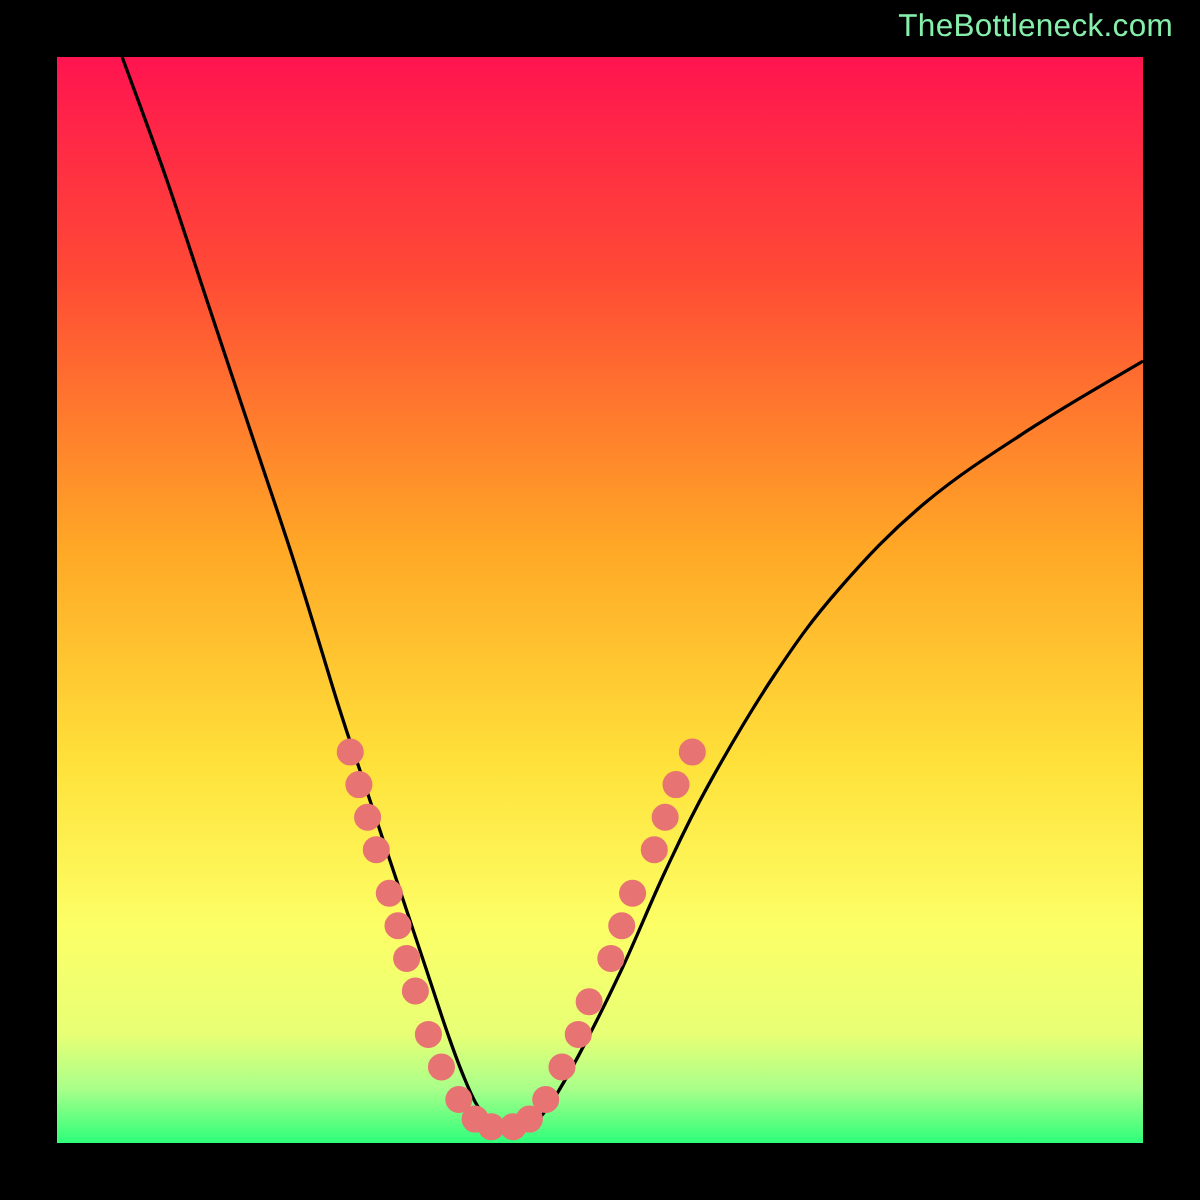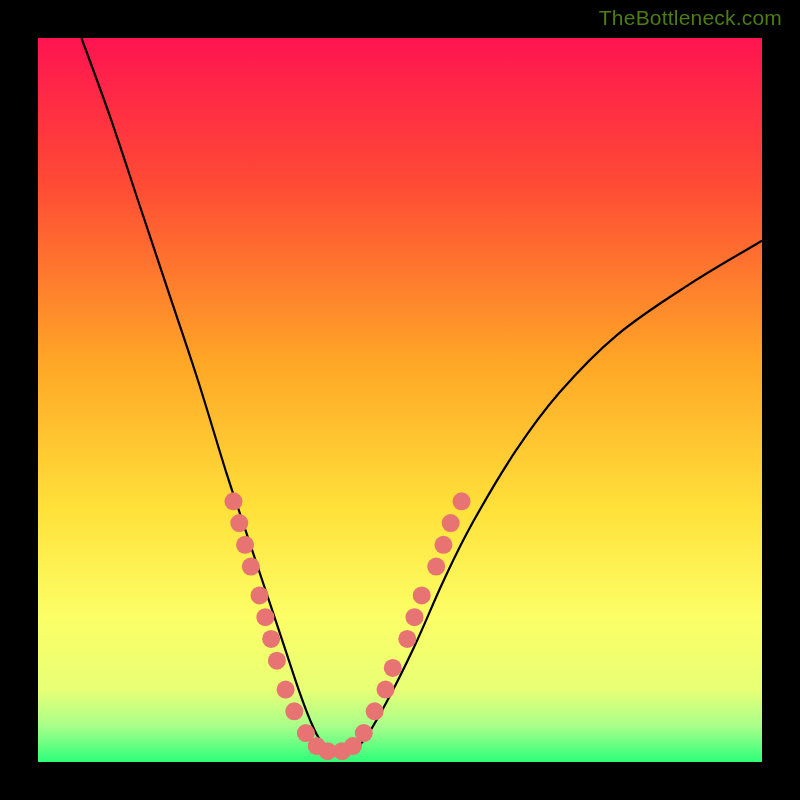--- a/index.html
+++ b/index.html
@@ -32,21 +32,21 @@
     inset: 0;
   }
   .curve-svg {
     position: absolute;
     inset: 0;
   }
   .watermark {
     position: absolute;
     top: 6px;
     right: 18px;
-    color: #4d7c0f;
+    color: #86efac;
     font-size: 21px;
     letter-spacing: 0.2px;
     font-weight: 400;
   }
 </style>
 </head>
 <body>
 
 <div class="frame">
   <div class="watermark">TheBottleneck.com</div>

